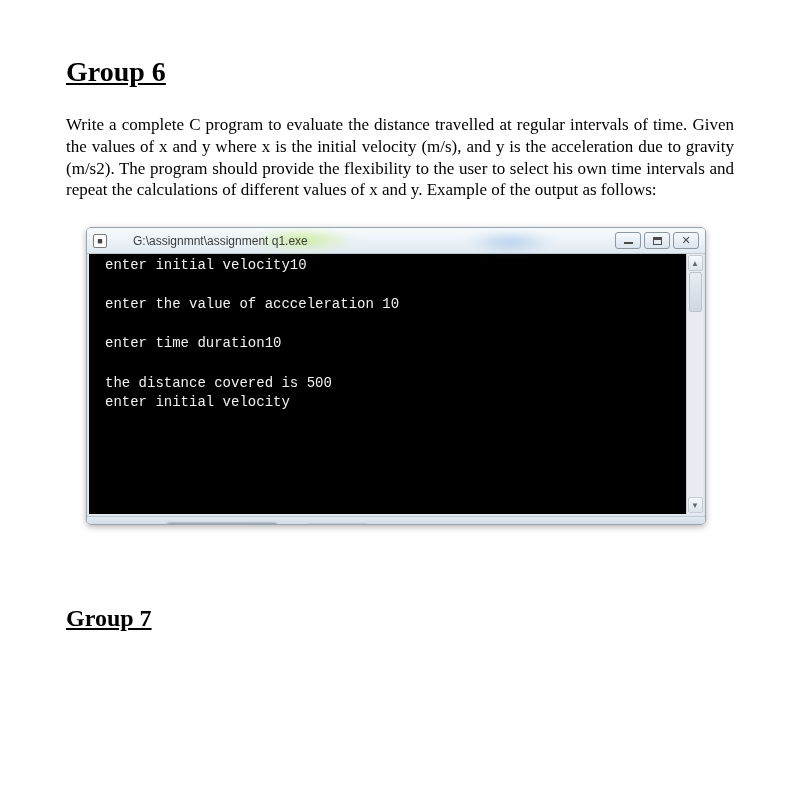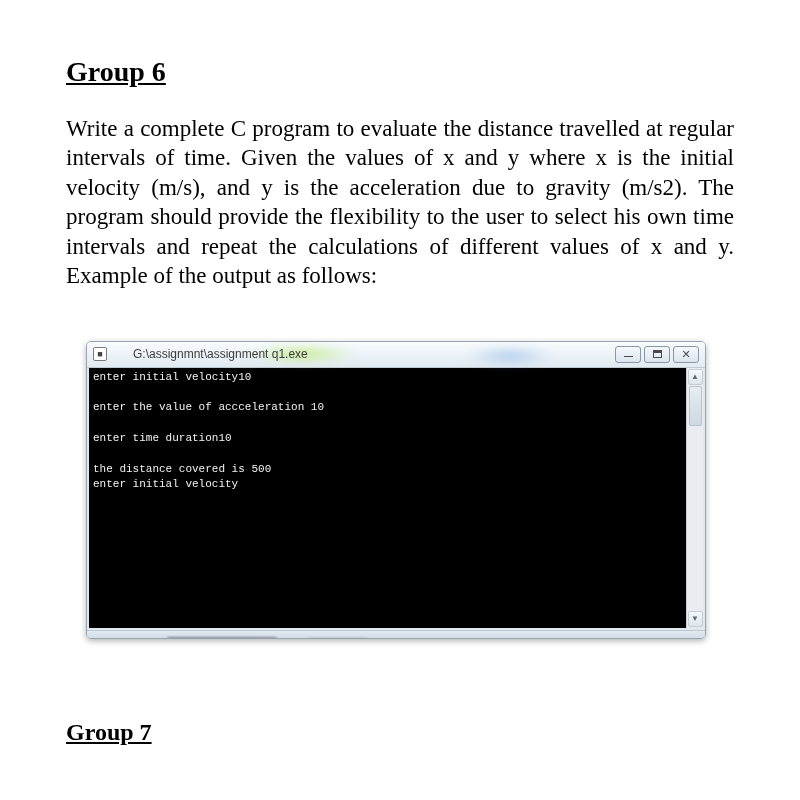--- a/index.html
+++ b/index.html
@@ -11,24 +11,24 @@
       padding: 56px 66px 0 66px;
       color: #000;
     }
     .heading {
       font-size: 28px;
       font-weight: bold;
       text-decoration: underline;
       margin-bottom: 26px;
     }
     .paragraph {
-      font-size: 23px;
+      font-size: 17px;
       line-height: 1.28;
       text-align: justify;
-      margin-bottom: 50px;
+      margin-bottom: 26px;
     }
     .console-window {
       width: 620px;
       height: 298px;
       margin-left: 20px;
       border: 1px solid #9aa4b0;
       border-radius: 5px;
       background: linear-gradient(#e9f1f6,#dfe8ef);
       box-shadow: 0 2px 6px rgba(0,0,0,0.3);
       display: flex;
@@ -86,23 +86,23 @@
     .tb-btn.max span { display:block; width:9px; height:8px; border:1.5px solid #4a4a4a; border-top-width:3px; }
     .console-body-wrap {
       flex:1; display:flex; background:#dfe8ef;
       padding: 0 2px 2px 2px;
     }
     .console-body {
       flex:1;
       background: #000;
       color: #f2f2f2;
       font-family: 'Consolas','Courier New', monospace;
-      font-size: 11px;
+      font-size: 14px;
       line-height: 1.4;
-      padding: 2px 4px;
+      padding: 2px 16px;
       white-space: pre;
       overflow: hidden;
     }
     .vscroll {
       width: 17px;
       background: #e9edf2;
       border-left:1px solid #c8d0d8;
       display:flex; flex-direction:column;
       align-items:center;
     }

